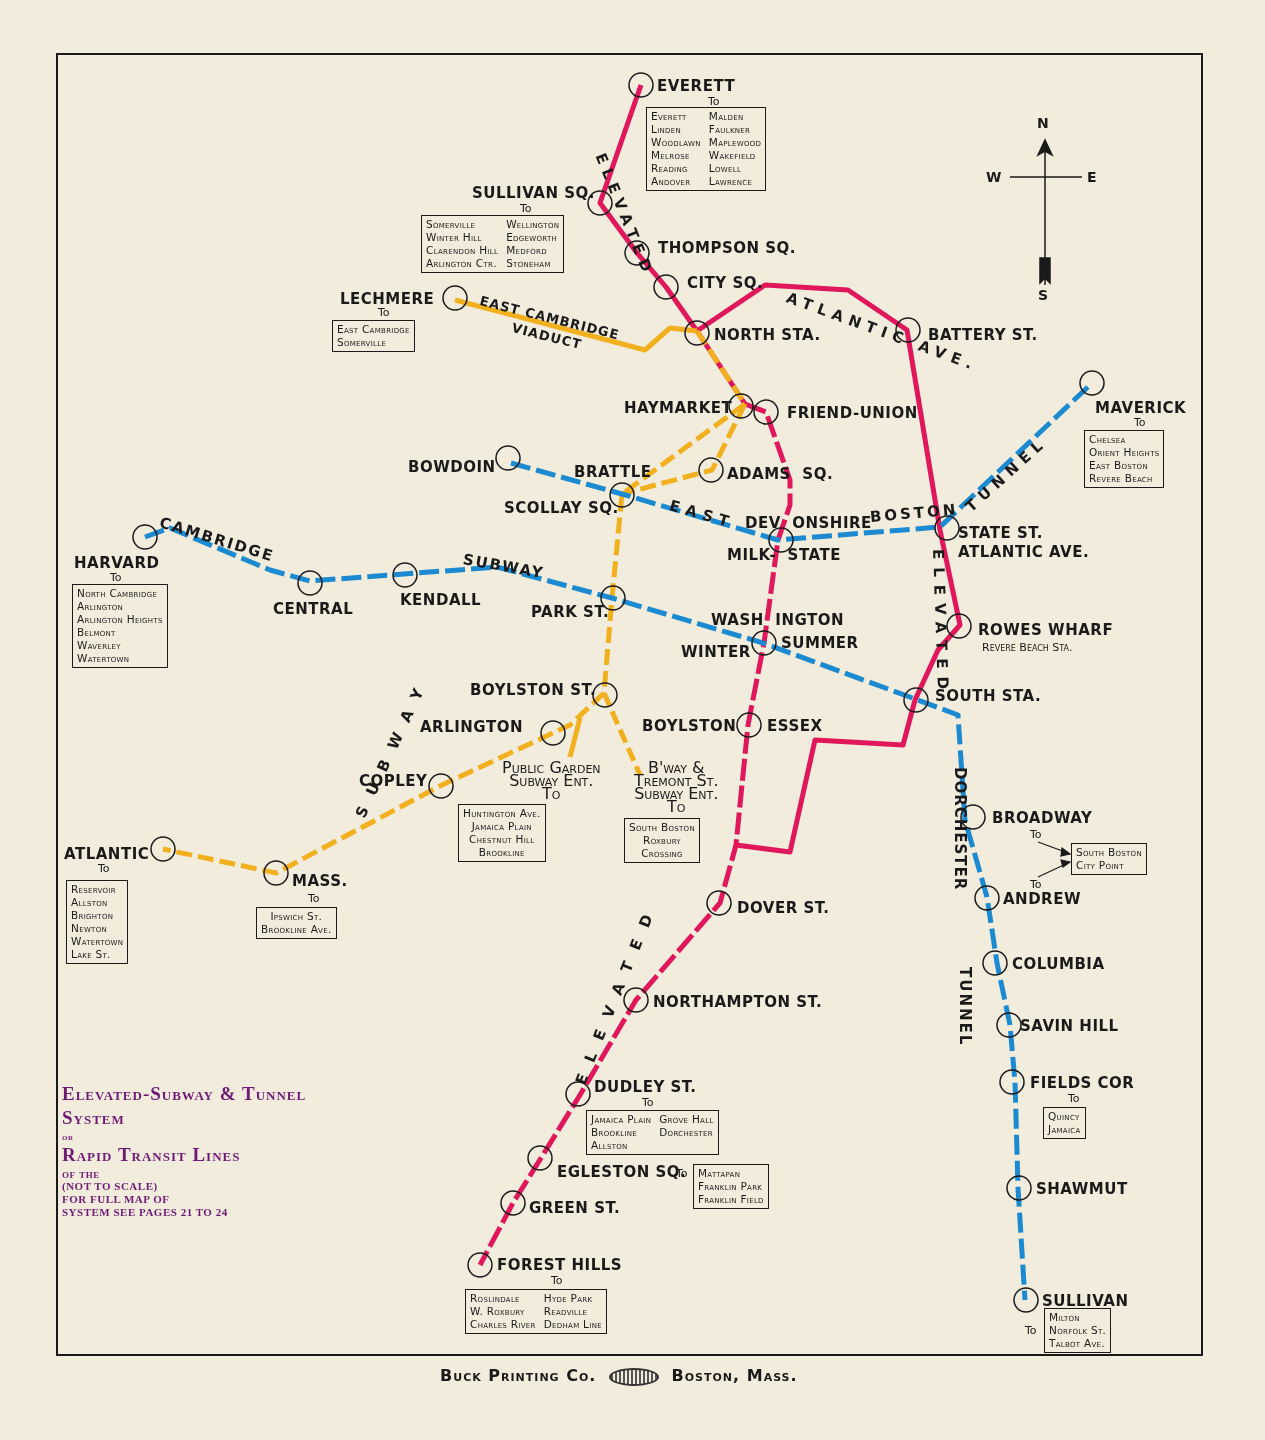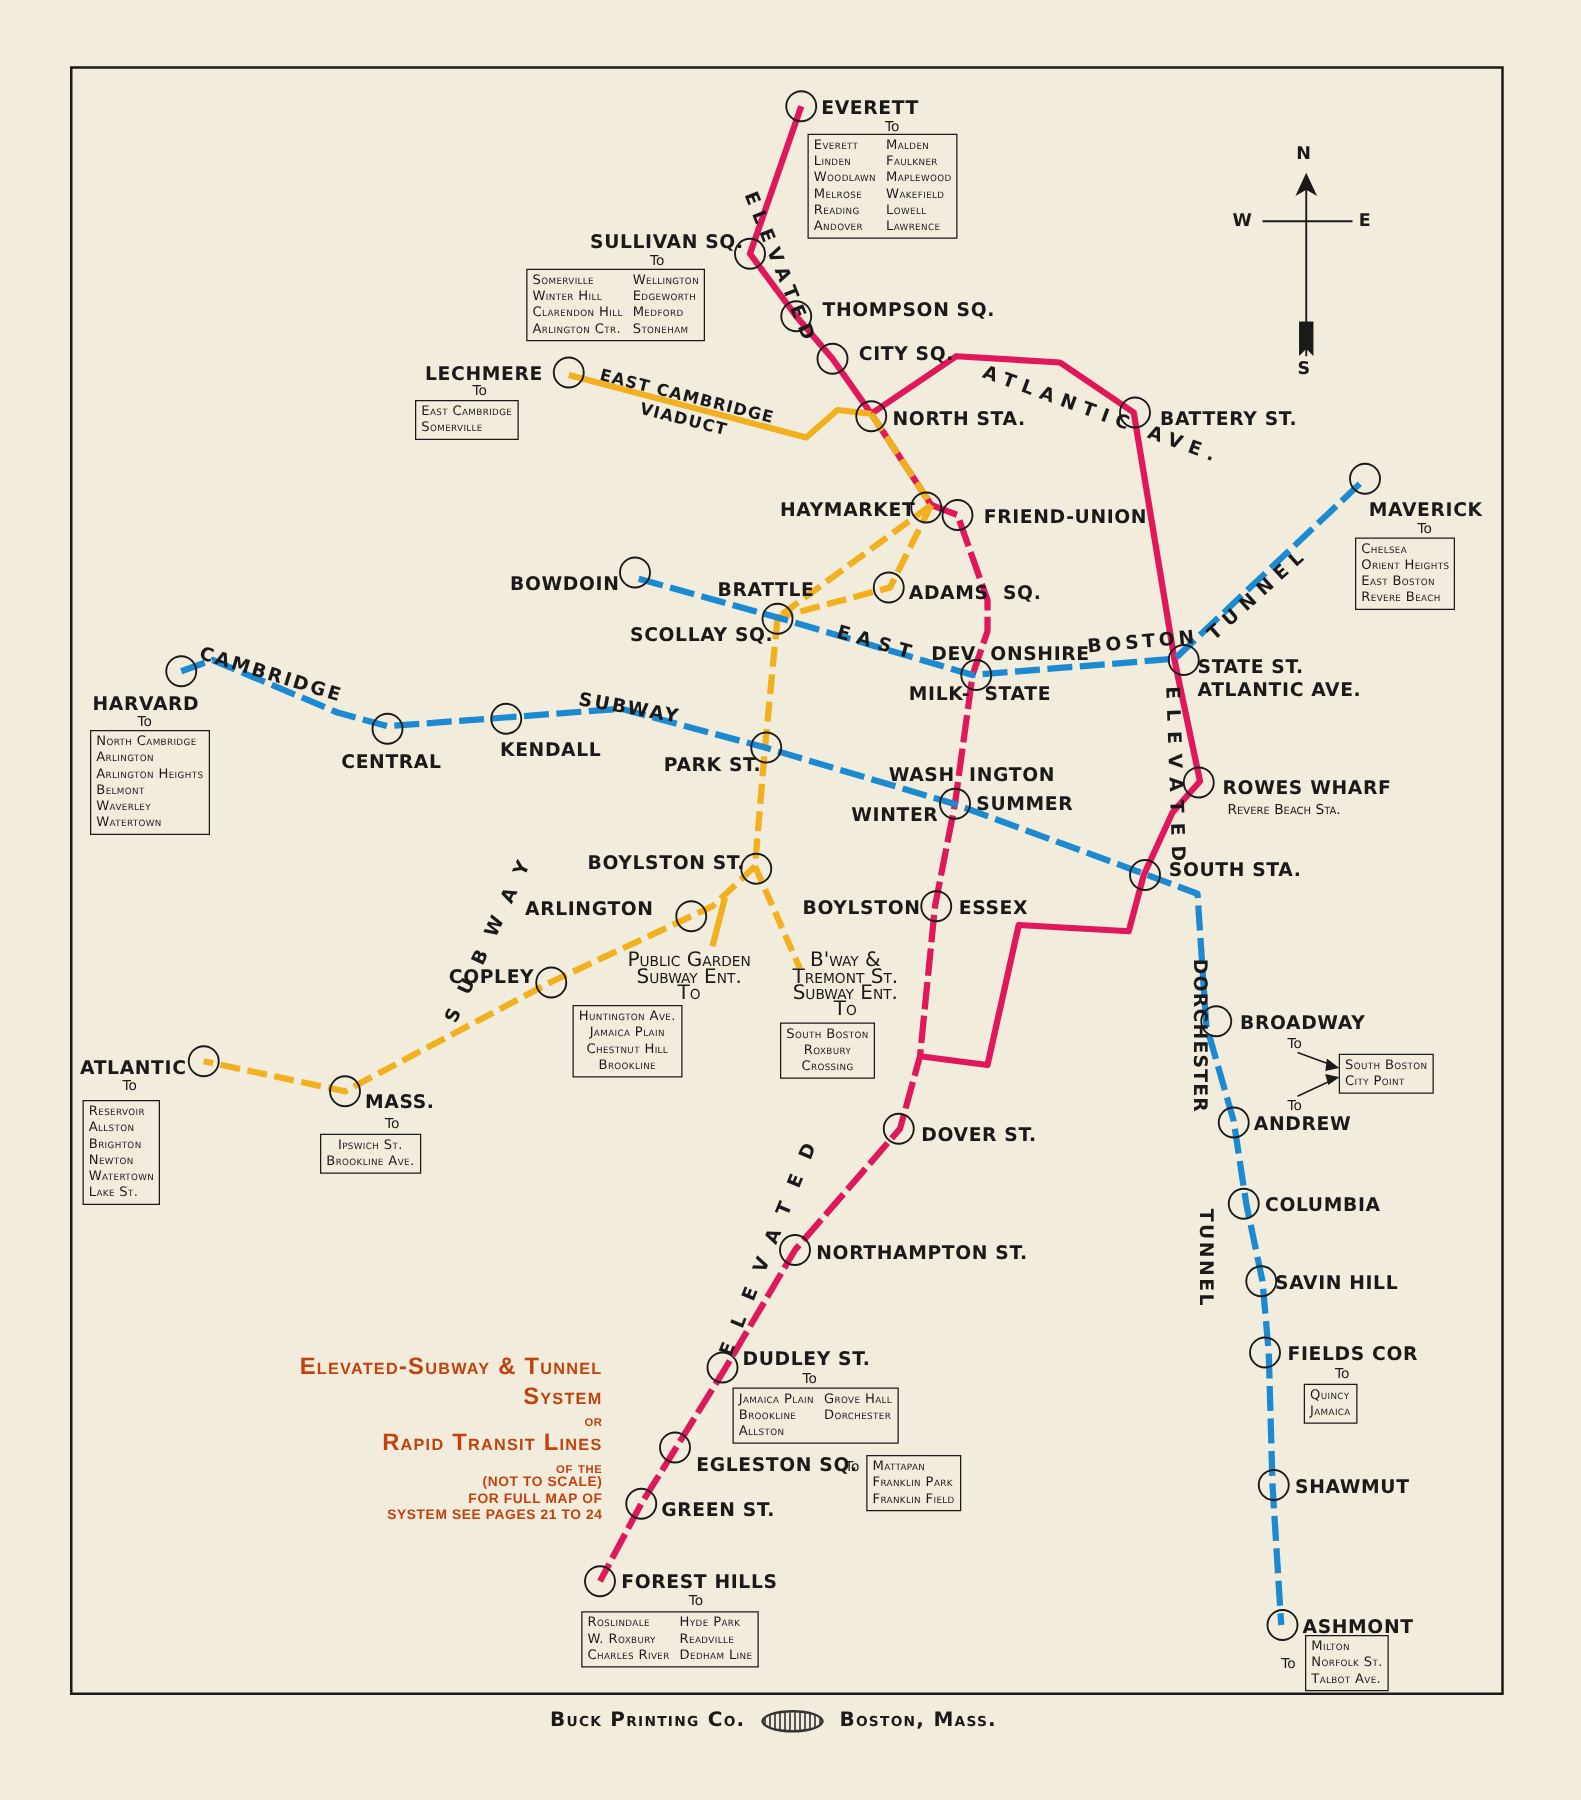--- a/index.html
+++ b/index.html
@@ -5,21 +5,21 @@
   html,body{margin:0;padding:0;}
   body{width:1265px;height:1440px;background:#f1ecdc;position:relative;overflow:hidden;font-family:"DejaVu Sans",sans-serif;color:#1a1a1a;}
   #map{position:absolute;left:0;top:0;}
   .frame{position:absolute;left:56px;top:53px;width:1147px;height:1303px;border:2px solid #1a1a1a;box-sizing:border-box;}
   .lbl{position:absolute;font-family:"DejaVu Sans",sans-serif;font-size:15px;font-weight:bold;letter-spacing:0.5px;white-space:nowrap;color:#1a1a1a;}
   .to{position:absolute;font-size:11px;font-family:"DejaVu Sans",sans-serif;white-space:nowrap;}
   .box{position:absolute;border:1.5px solid #1a1a1a;padding:2px 4px;font-size:10.5px;line-height:13px;font-family:"DejaVu Sans",sans-serif;font-variant:small-caps;letter-spacing:0.3px;white-space:nowrap;background:transparent;}
   .box.two{display:grid;grid-template-columns:auto auto;column-gap:8px;}
   .box.center{text-align:center;}
   .note{position:absolute;font-size:16px;line-height:13px;text-align:center;font-variant:small-caps;white-space:nowrap;}
-  .title{position:absolute;left:62px;top:1082px;width:420px;text-align:right;font-family:Liberation Sans, sans-serif;color:#c2410c;}
+  .title{position:absolute;left:62px;top:1082px;width:420px;text-align:left;font-family:Liberation Serif, serif;color:#701a75;}
   .title .big{font-size:19px;font-weight:bold;font-variant:small-caps;letter-spacing:1px;line-height:24px;}
   .title .small{font-size:11px;font-weight:bold;line-height:13px;letter-spacing:0.5px;}
   .footer{position:absolute;left:440px;top:1366px;font-size:16px;font-weight:bold;letter-spacing:1px;font-variant:small-caps;white-space:nowrap;}
   .footer .seal{display:inline-block;width:46px;height:14px;border:2px solid #333;border-radius:50%;vertical-align:middle;margin:0 6px;background:repeating-linear-gradient(90deg,#555 0 2px,#f1ecdc 2px 4px);}
   .compass-letter{position:absolute;font-size:14px;font-weight:bold;}
   .lineword{position:absolute;font-size:15px;font-weight:bold;letter-spacing:6px;white-space:nowrap;transform-origin:left center;}
 </style>
 </head>
 <body>
 
@@ -305,32 +305,32 @@
 <span class="to" style="left:551px;top:1274px">To</span>
 <div class="box two" style="left:465px;top:1289px">
   <span>Roslindale</span>
     <span>Hyde Park</span>
   <span>W. Roxbury</span>
     <span>Readville</span>
   <span>Charles River</span>
     <span>Dedham Line</span>
 </div>
 
-<span class="lbl" style="left:1042px;top:1292px">ASHMONT</span>
+<span class="lbl" style="left:1042px;top:1292px">SULLIVAN</span>
 <span class="to" style="left:1025px;top:1324px">To</span>
 <div class="box" style="left:1044px;top:1308px">
   <div>Milton</div>
   <div>Norfolk St.</div>
   <div>Talbot Ave.</div>
 </div>
 
 <div class="title">
   <div class="big">Elevated-Subway &amp; Tunnel</div>
   <div class="big">System</div>
-  <div class="small" style="font-variant:small-caps;font-size:13px">or</div>
+  <div class="small" style="font-variant:small-caps;font-size:10px">or</div>
   <div class="big">Rapid Transit Lines</div>
   <div class="small" style="font-variant:small-caps;font-size:13px">of the</div>
   <div class="small">(NOT TO SCALE)</div>
   <div class="small">FOR FULL MAP OF</div>
   <div class="small">SYSTEM SEE PAGES 21 TO 24</div>
 </div>
 
 <div class="footer">
   <span>Buck Printing Co.</span>
   <span class="seal"></span>

